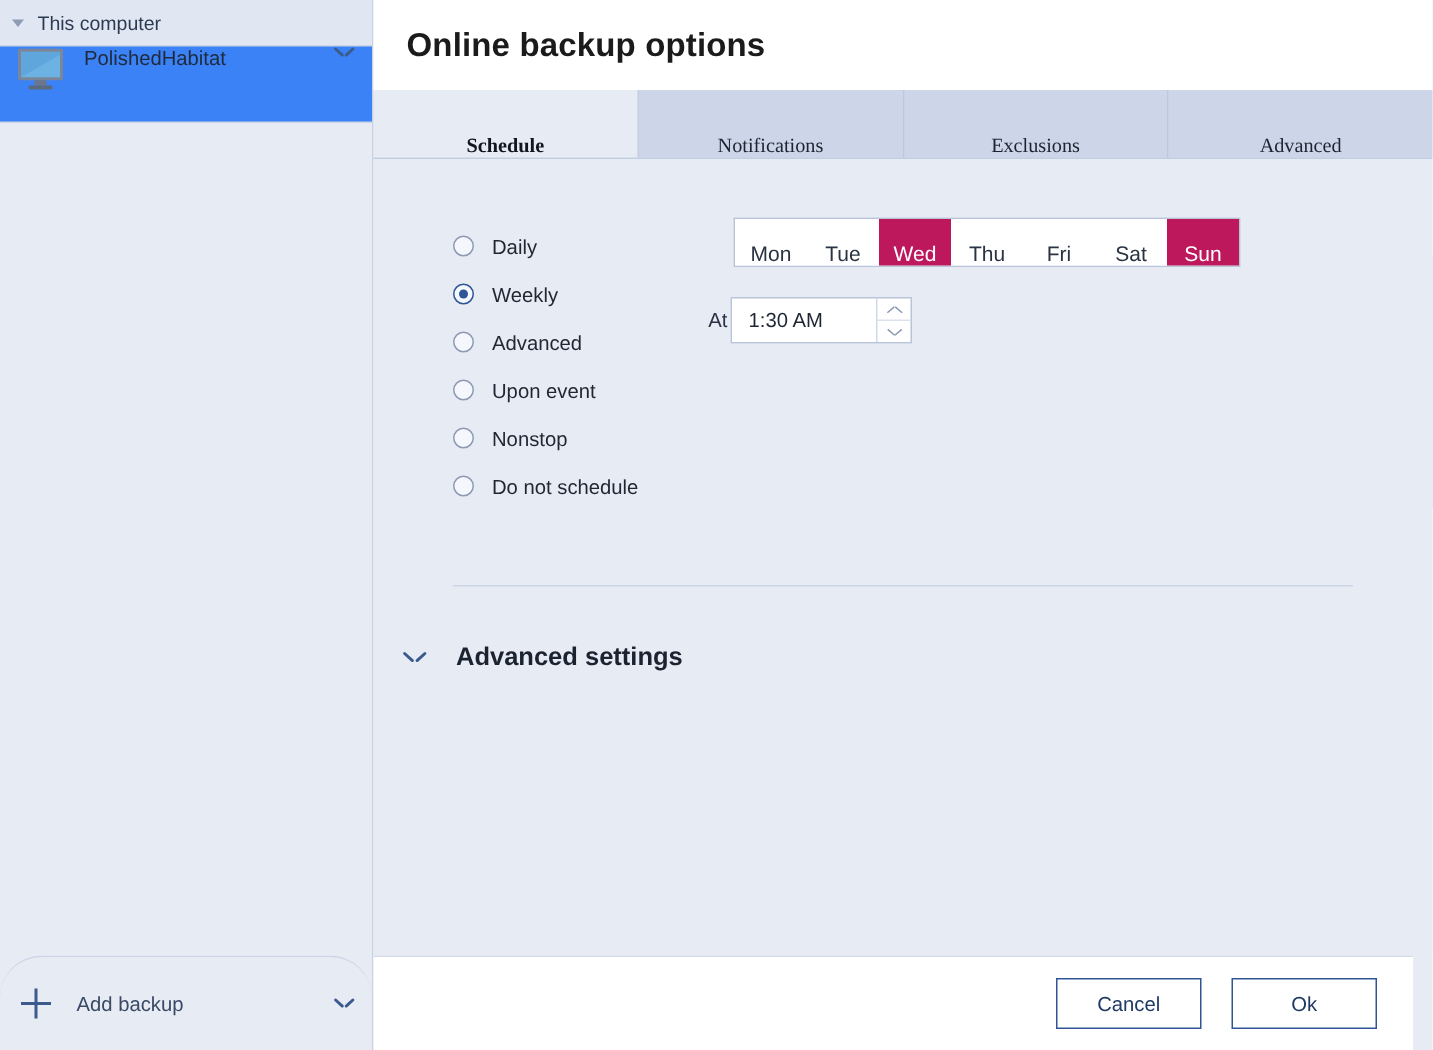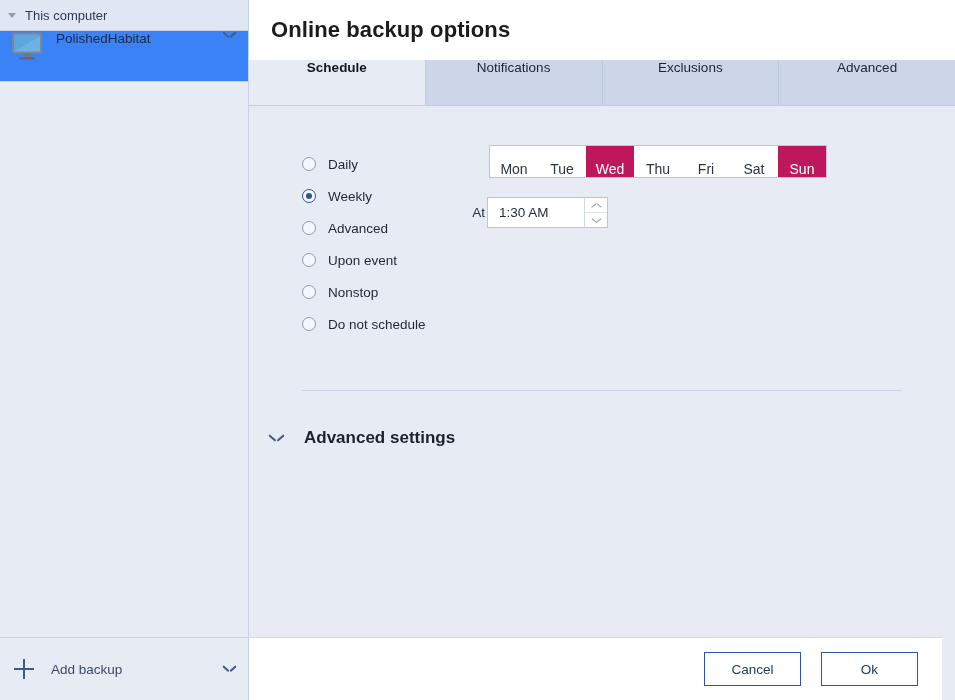--- a/index.html
+++ b/index.html
@@ -76,20 +76,21 @@
 
   .sidebar-footer {
     position: absolute;
     left: 0; right: 0; bottom: 0;
     height: 63px;
     border-top: 1px solid #ccd5e6;
     display: flex;
     align-items: center;
     padding: 0 12px 0 14px;
     background: #e7ebf4;
+    border-radius: 28px;
   }
   .plus-icon {
     width: 20px; height: 20px;
     position: relative;
     flex: 0 0 20px;
   }
   .plus-icon::before, .plus-icon::after {
     content: "";
     position: absolute;
     background: #3c5b8d;
@@ -126,27 +127,28 @@
   
   .tabs {
     display: flex;
     height: 46px;
     background: #ccd6e8;
     border-bottom: 1px solid #c2cde1;
   }
   .tab {
     flex: 1 1 0;
     display: flex;
-    align-items: flex-start;
+    align-items: flex-end;
     justify-content: center;
     font-size: 13.5px;
     color: #1d2430;
     background: #ccd6e8;
     border-right: 1px solid #bcc8de;
     cursor: pointer;
+    font-family: Liberation Serif, serif;
   }
   .tab:last-child { border-right: none; }
   .tab.active {
     background: #e7ebf4;
     font-weight: bold;
     color: #12171f;
     border-right: 1px solid #c3cde0;
   }
 
   

